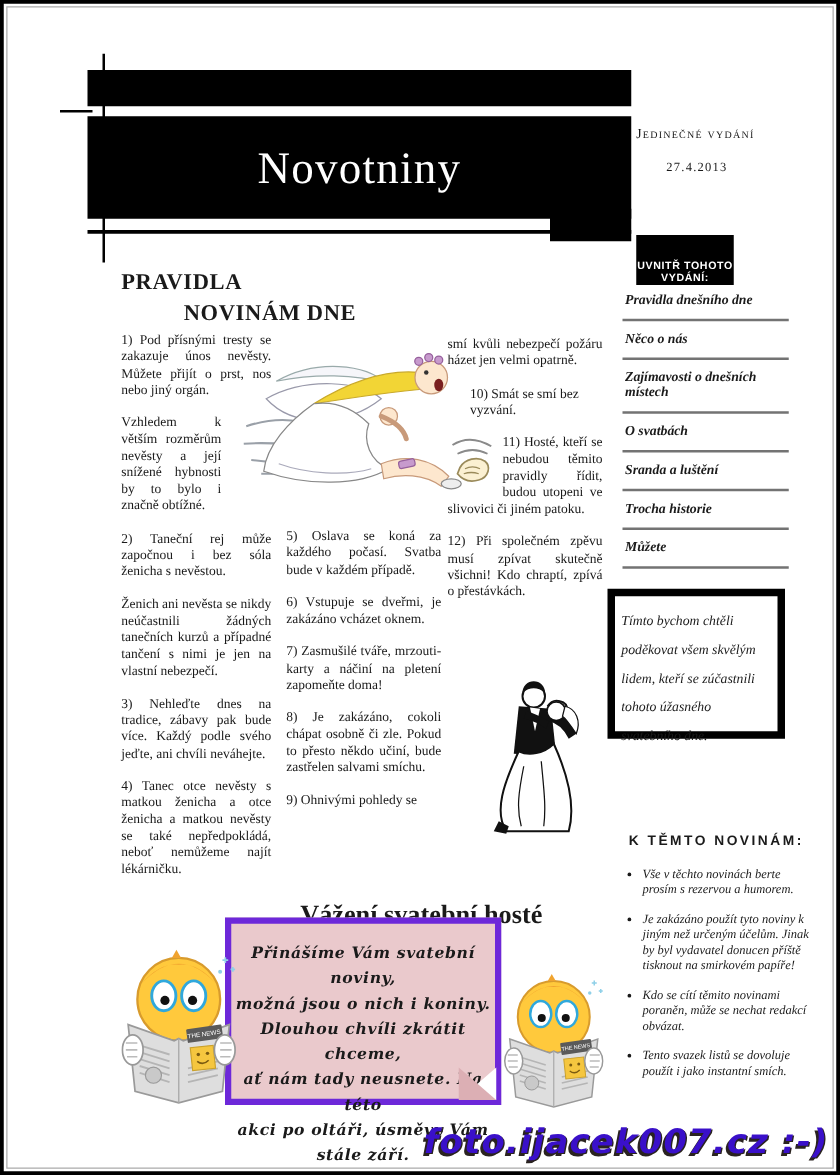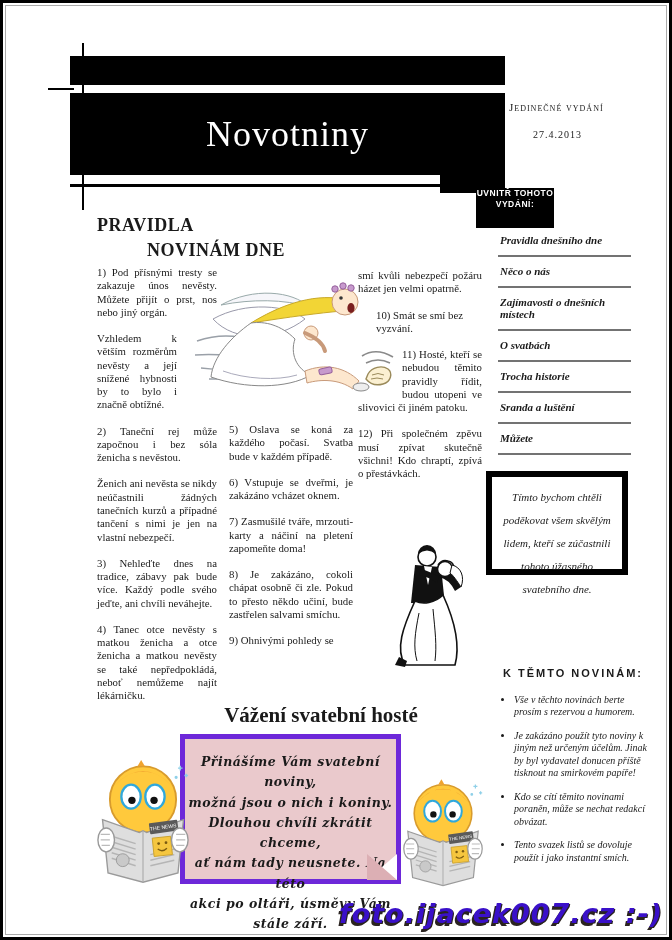--- a/index.html
+++ b/index.html
@@ -39,39 +39,39 @@
   .hand-float{float:left; width:40px; height:46px; margin:0 4px 2px 0;}
 
   
   .bride{position:absolute; left:190px; top:272px; width:188px; height:124px;}
   .couple{position:absolute; left:372px; top:540px; width:104px; height:128px;}
   .smiley{position:absolute;}
   #smiley-left{left:94px; top:745px; width:92px; height:136px;}
   #smiley-right{left:400px; top:760px; width:80px; height:130px;}
 
   
-  .contents-head{position:absolute; left:473px; top:185px; width:78px; height:40px; background:#000;
+  .contents-head{position:absolute; left:506px; top:185px; width:78px; height:40px; background:#000;
      color:#fff; font-family:"Liberation Sans", sans-serif; font-weight:bold; font-size:8.5px;
-     display:flex; align-items:flex-start; justify-content:center; text-align:center; line-height:1.25; letter-spacing:.5px;}
+     display:flex; align-items:flex-end; justify-content:center; text-align:center; line-height:1.25; letter-spacing:.5px;}
   .contents-list{position:absolute; left:495px; top:228px; width:133px; margin:0; padding:0; list-style:none;}
   .contents-list li{font-weight:bold; font-style:italic; font-size:11px; padding:3px 0 9px 2px;
      border-bottom:2px solid #737373; margin-bottom:5px;}
 
-  .thanks-box{position:absolute; left:483px; top:468px; width:142px; height:104px; border:6px solid #000;
-     box-sizing:border-box; padding:9px 5px; text-align:center; font-style:italic; font-size:11px; line-height:2.1;}
+  .thanks-box{position:absolute; left:483px; top:468px; width:142px; height:120px; border:6px solid #000;
+     box-sizing:border-box; padding:9px 5px; text-align:left; font-style:italic; font-size:11px; line-height:2.1;}
 
   .about{position:absolute; left:495px; top:662px; width:150px;}
   .about h3{margin:0 0 12px 0; font-family:"Liberation Sans", sans-serif; font-size:11px;
      letter-spacing:2px; text-align:center; line-height:1.5;}
   .about ul{margin:0; padding-left:16px;}
   .about li{font-style:italic; font-size:10px; line-height:1.25; margin-bottom:11px;}
 
   
   .guests-title{position:absolute; left:168px; top:700px; width:300px; text-align:center;
-     font-weight:bold; font-size:21px; margin:0;}
+     font-weight:bold; font-size:21px; margin:16px;}
   .note{position:absolute; left:177px; top:731px; width:221px; height:150px; background:#eac9cc;
      border:5px solid #6d28d9; box-sizing:border-box; padding-top:13px; text-align:center;}
   .note::before{content:""; position:absolute; right:-1px; bottom:-1px;
      border-left:30px solid transparent; border-bottom:26px solid #fff;}
   .note::after{content:""; position:absolute; right:-1px; bottom:-1px;
      border-top:26px solid transparent; border-left:30px solid #d9a9ae;
      transform:translate(-0px,-0px) rotate(0deg); border-left-color:#dcafb4;}
   .note .line{display:block; font-family:"DejaVu Serif", serif; font-style:italic; font-weight:bold;
      font-size:12.5px; line-height:1.62; letter-spacing:.5px;}
 
@@ -177,22 +177,22 @@
   </svg>
 
   <div class="contents-head">
     <span>UVNITŘ TOHOTO VYDÁNÍ:</span>
   </div>
   <ul class="contents-list">
       <li>Pravidla dnešního dne</li>
       <li>Něco o nás</li>
       <li>Zajímavosti o dnešních místech</li>
       <li>O svatbách</li>
+      <li>Sranda a luštění</li>
       <li>Trocha historie</li>
-      <li>Sranda a luštění</li>
       <li>Můžete</li>
     </ul>
 
   <div class="thanks-box">
     <span>Tímto bychom chtěli poděkovat všem skvělým lidem, kteří se zúčastnili tohoto úžasného svatebního dne.</span>
   </div>
 
   <div class="about">
     <h3>K TĚMTO NOVINÁM:</h3>
     <ul>

